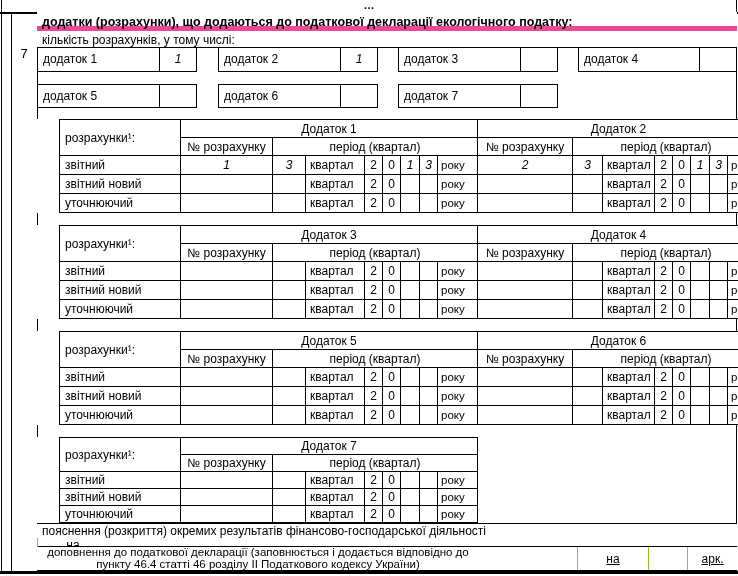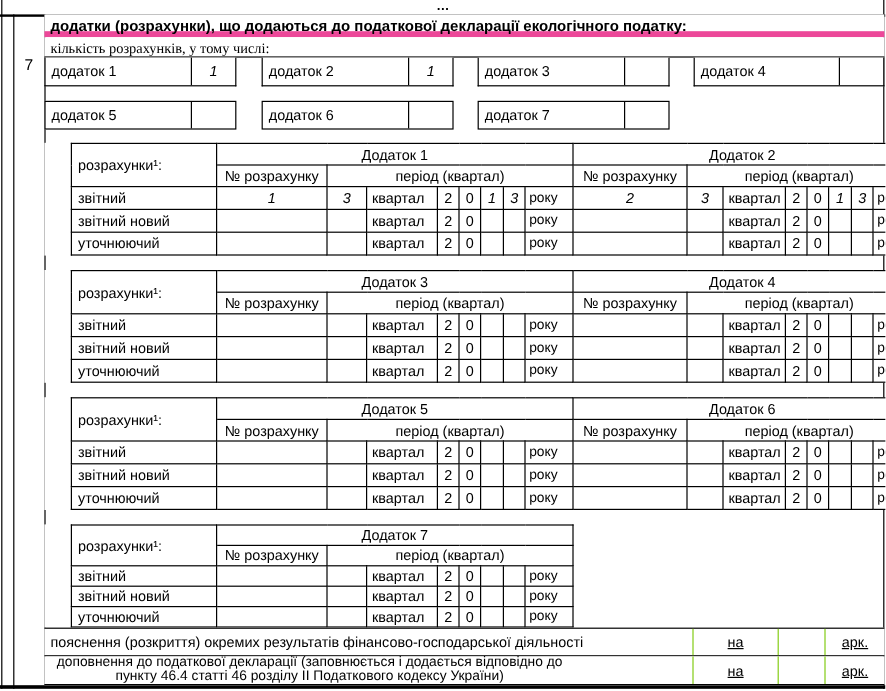--- a/index.html
+++ b/index.html
@@ -10,21 +10,21 @@
 
   
   .topstrip{left:0;top:0;width:738px;height:12px;text-align:center;font-size:11px;line-height:10px;font-weight:bold;}
 
   
   .rownum{left:11px;top:46px;width:26px;text-align:center;font-size:13px;}
 
   
   .title{left:37px;top:12px;width:700px;height:19px;border-bottom:5px solid #ec4899;
          font-weight:bold;font-size:12.5px;padding:3px 0 0 5px;}
-  .subtitle{left:37px;top:31px;width:700px;height:17px;border-bottom:1px solid #000;padding:2px 0 0 5px;font-family:Liberation Serif, serif;}
+  .subtitle{left:37px;top:31px;width:700px;height:17px;border-bottom:1px solid #000;padding:2px 0 0 5px;}
 
   
   .cbox{height:24px;width:160px;border:1px solid #000;display:flex;align-items:stretch;}
   .cbox.r1{border-top:none;height:24px;}
   .cbox-label{flex:1;padding:4px 0 0 5px;}
   .cbox-val{width:36px;border-left:1px solid #000;text-align:center;font-style:italic;padding-top:4px;}
 
   
   .tbl{left:37px;}
   .tbl table{border-collapse:collapse;table-layout:fixed;width:700px;margin-left:22px;}
@@ -34,21 +34,21 @@
   .tbl tr.d td{height:18px;}
   .tbl.cmp tr.h td{height:16px;}
   .tbl.cmp tr.d td{height:16px;}
   .tbl td.lbl{text-align:left;padding-left:5px;}
   .tbl td.qw{text-align:left;padding-left:4px;}
   .tbl td.yw{text-align:left;padding-left:3px;font-size:11.5px;}
   .fv{font-style:italic;}
 
   
   .frow{left:37px;width:700px;display:flex;align-items:stretch;border-bottom:1px solid #000;}
-  .frow.first{border-top:1px solid #000;}
+  .frow.first{border-top:1px solid #000;flex-direction:column;}
   .ftext{width:540px;display:flex;align-items:center;padding-left:5px;box-sizing:border-box;}
   .ftext .inner{display:block;}
   .frow2 .ftext{font-size:11.5px;line-height:11.5px;text-align:center;}
   .frow2 .inner{max-width:432px;}
   .fna,.fempty,.fark{border-left:1px solid #84cc16;display:flex;align-items:center;justify-content:center;box-sizing:border-box;text-decoration:underline;}
   .fna{width:71px;}
   .fempty{width:39px;}
   .fark{width:50px;}
 </style>
 </head>

